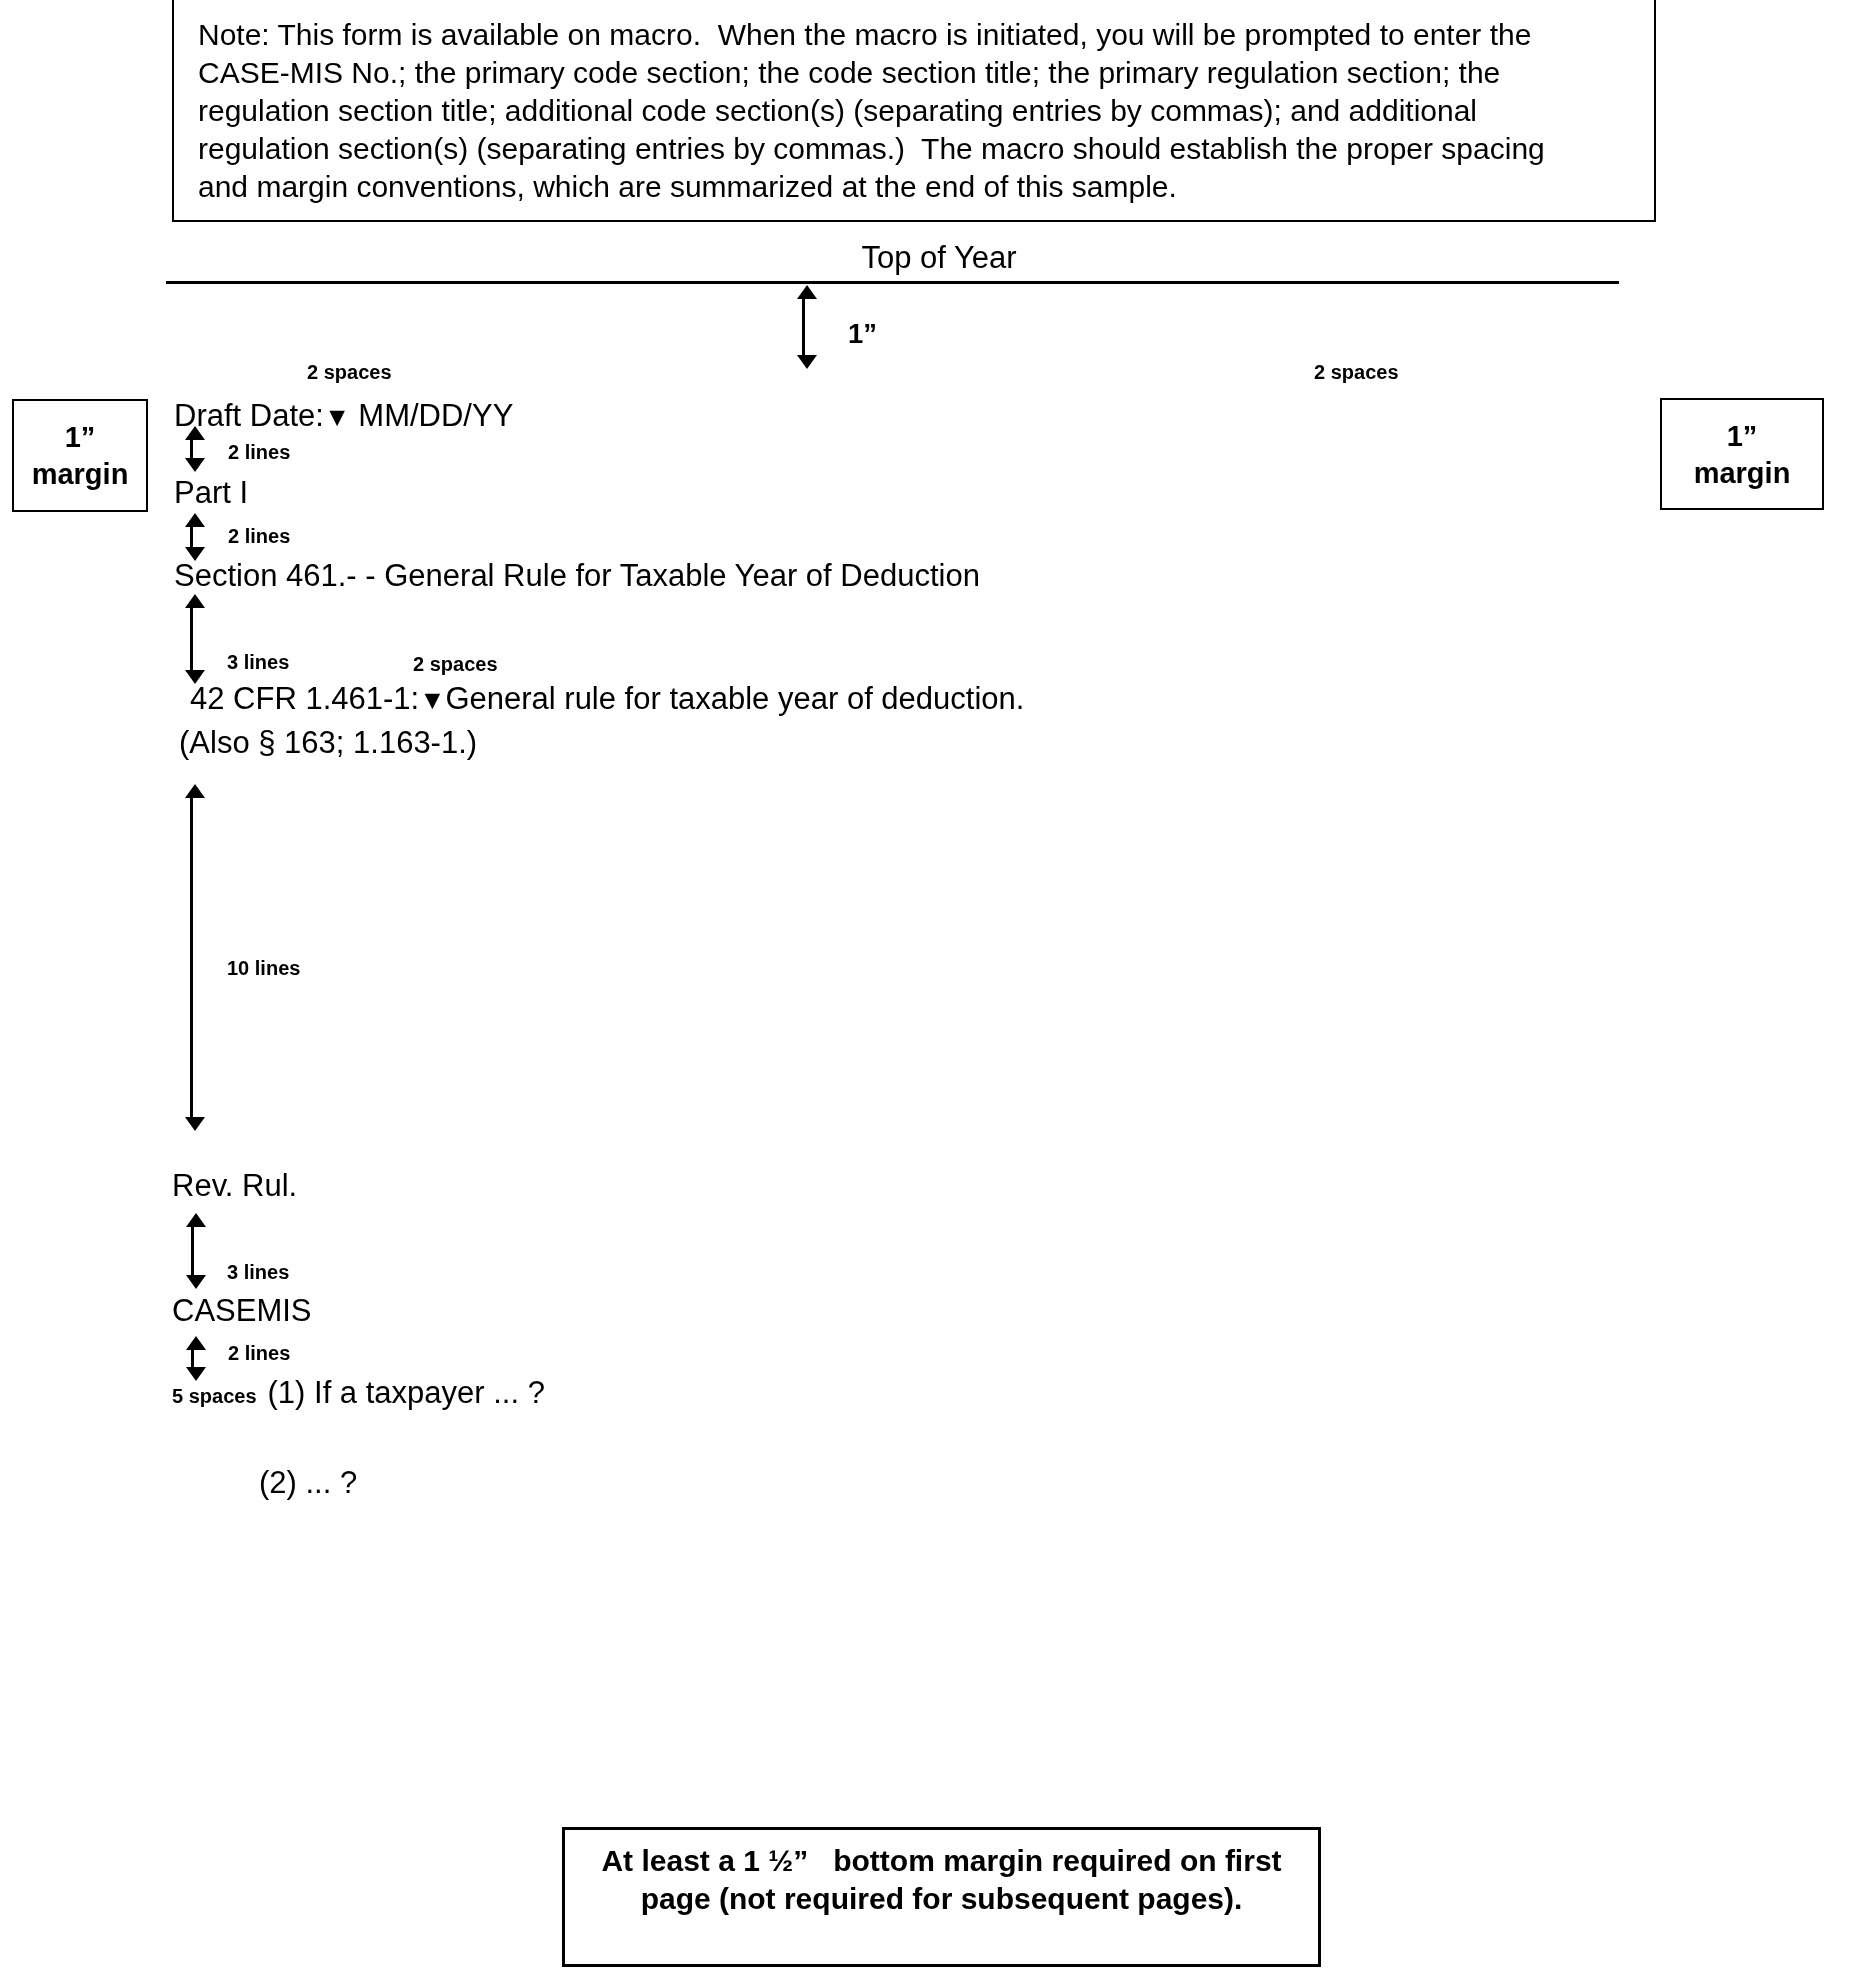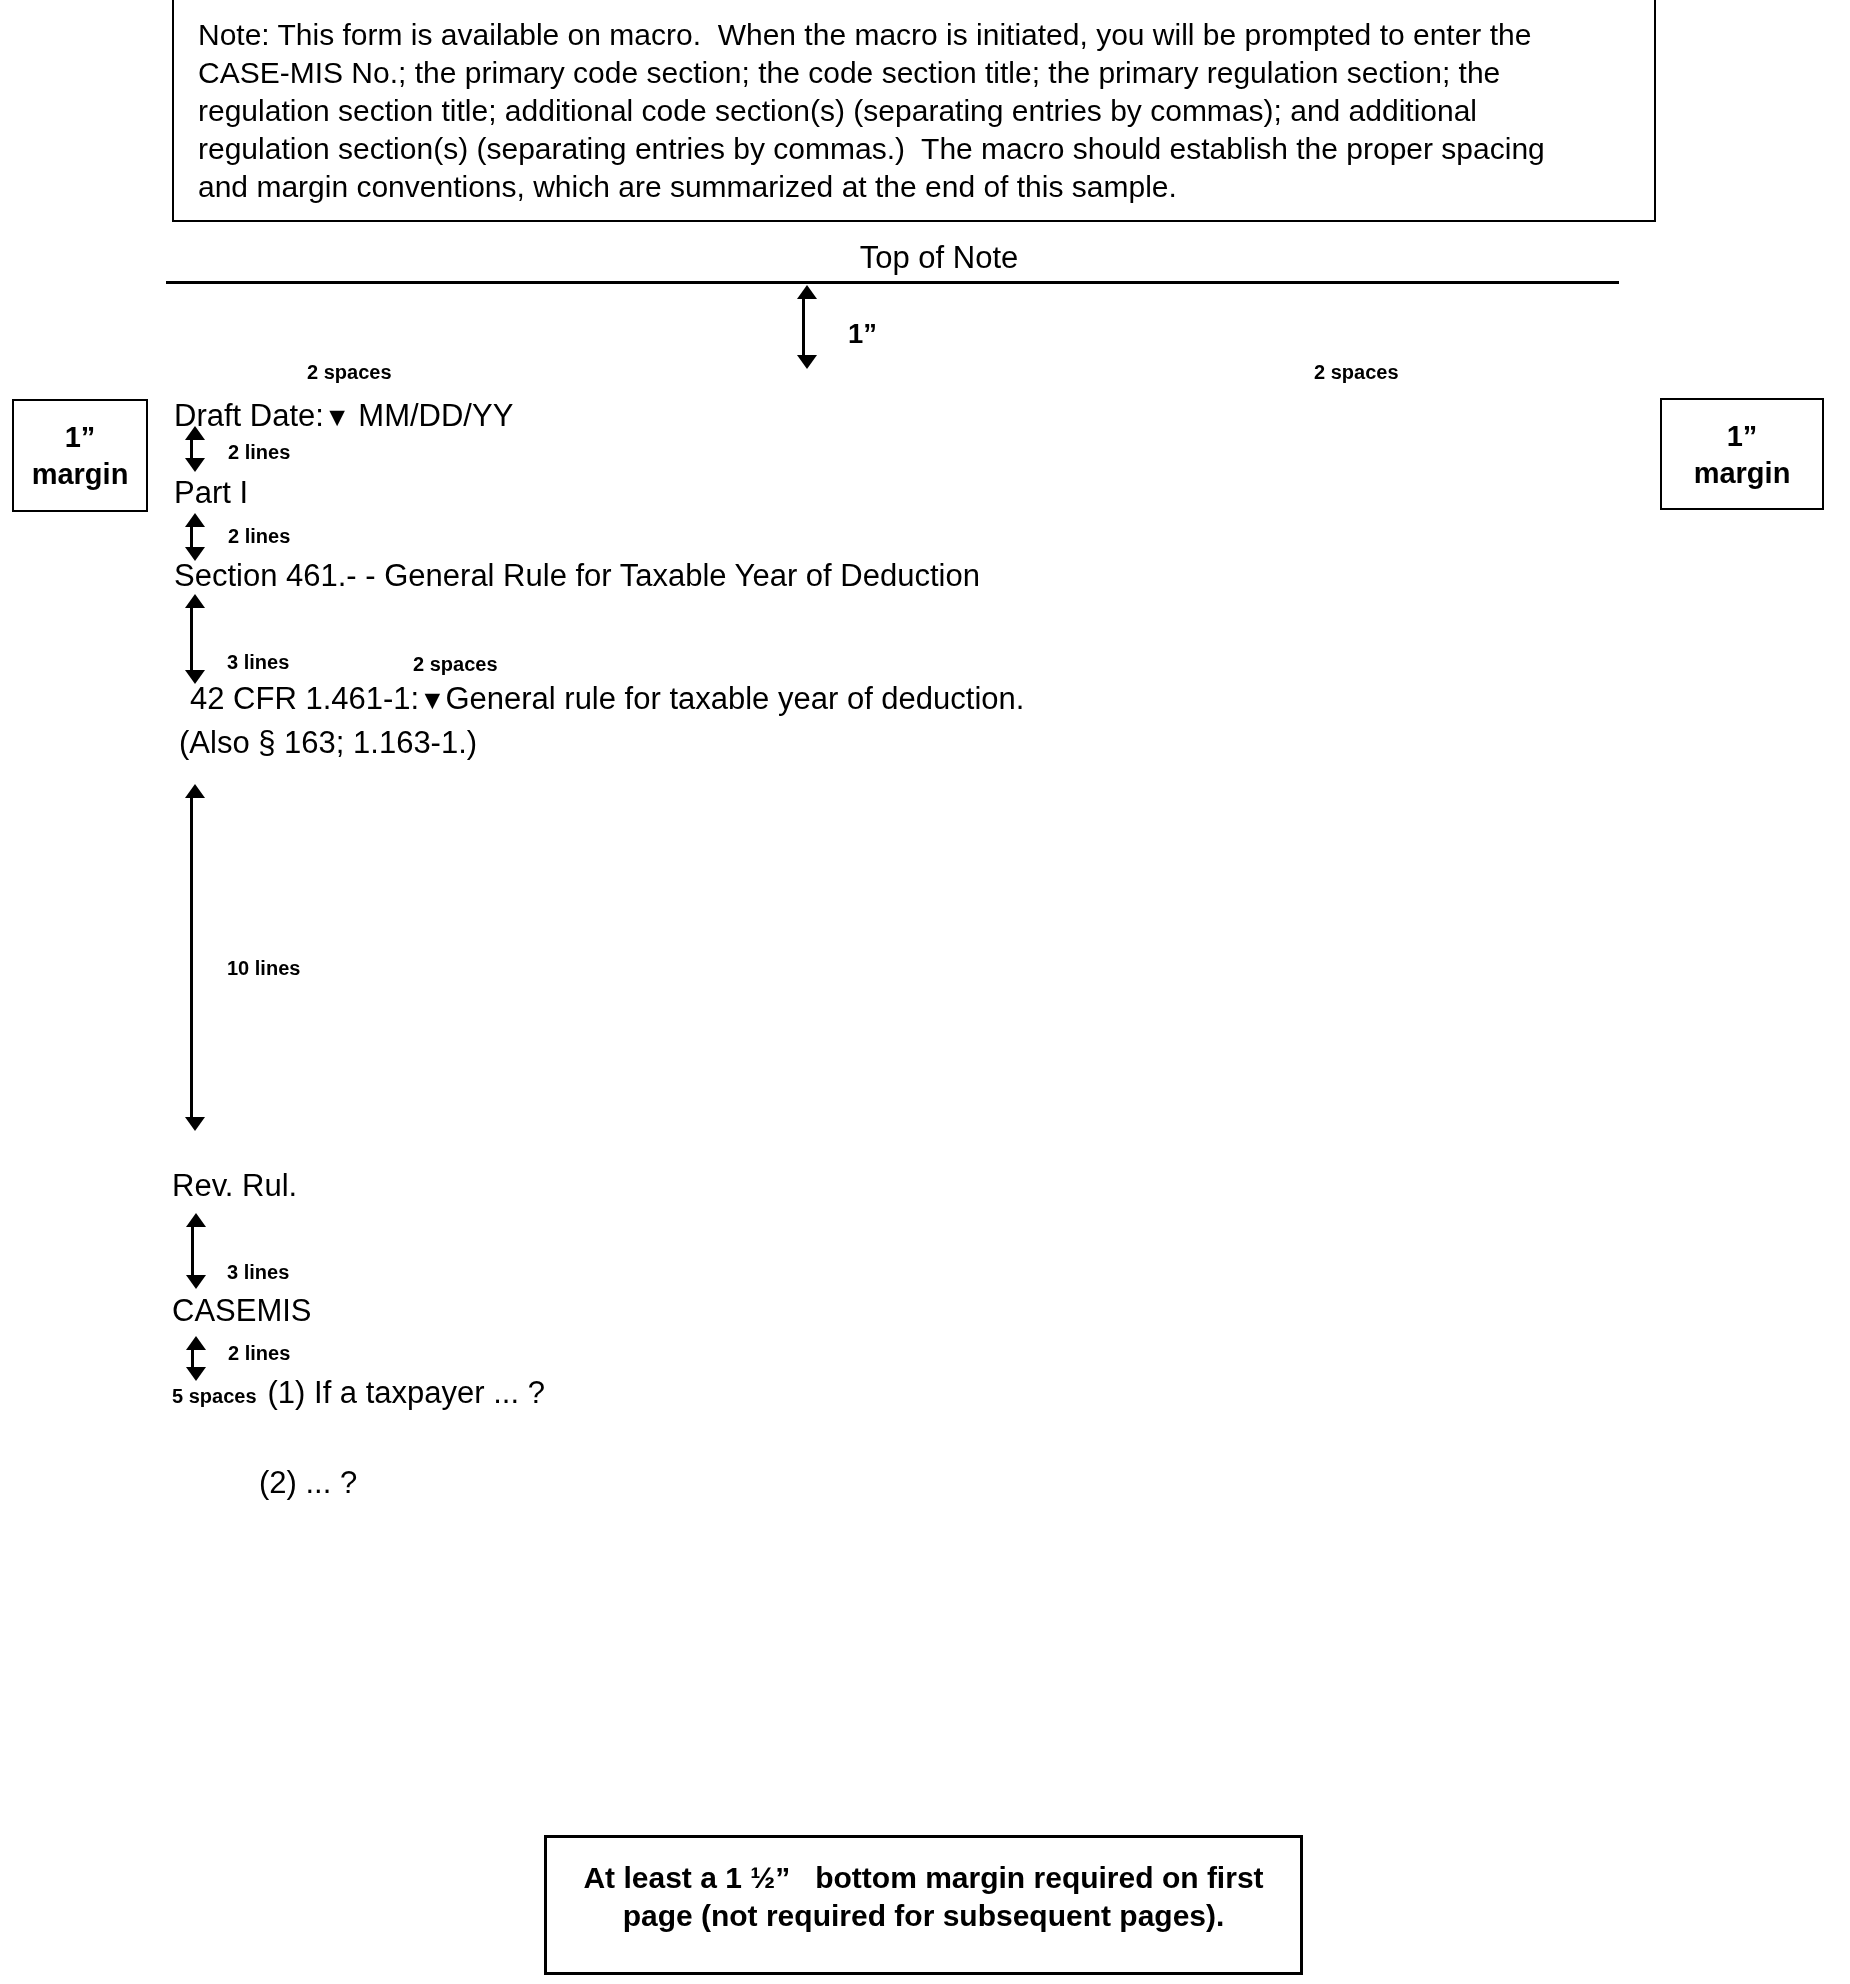--- a/index.html
+++ b/index.html
@@ -47,43 +47,42 @@
 
   
   .margin-box {
     position:absolute; border:2.7px solid #000; box-sizing:border-box;
     text-align:center; font-weight:bold; font-size:29px; line-height:37px;
   }
   .margin-box .inner { padding-top:18.3px; }
 
   
   .footer-box {
-    position:absolute; left:544px; top:1827px; width:759px; height:140px;
+    position:absolute; left:562px; top:1827px; width:759px; height:140px;
     border:3.7px solid #000; box-sizing:border-box; text-align:center;
-    padding-top:21px;
-    margin-top:8px;
+    padding-top:12px;
   }
   .footer-line { font-size:30px; line-height:38px; font-weight:bold; white-space:pre-wrap; }
 
   .inch-label { position:absolute; font-weight:bold; font-size:27.4px; line-height:31px; }
 </style>
 </head>
 <body>
 
 <div class="page">
 
   <div class="note-box">
     <div class="note-line">Note: This form is available on macro.  When the macro is initiated, you will be prompted to enter the</div>
     <div class="note-line">CASE-MIS No.; the primary code section; the code section title; the primary regulation section; the</div>
     <div class="note-line">regulation section title; additional code section(s) (separating entries by commas); and additional</div>
     <div class="note-line">regulation section(s) (separating entries by commas.)  The macro should establish the proper spacing</div>
     <div class="note-line">and margin conventions, which are summarized at the end of this sample.</div>
   </div>
 
-  <div class="top-label">Top of Note</div>
+  <div class="top-label">Top of Year</div>
   <div class="top-rule"></div>
 
   <div class="varrow" style="left:802px; top:299px; height:56px;"></div>
   <div class="inch-label" style="left:848px; top:318px;">1”</div>
 
   <div class="margin-box" style="left:12px; top:399px; width:136px; height:113px;">
     <div class="inner">
       <div>1”</div>
       <div>margin</div>
     </div>

